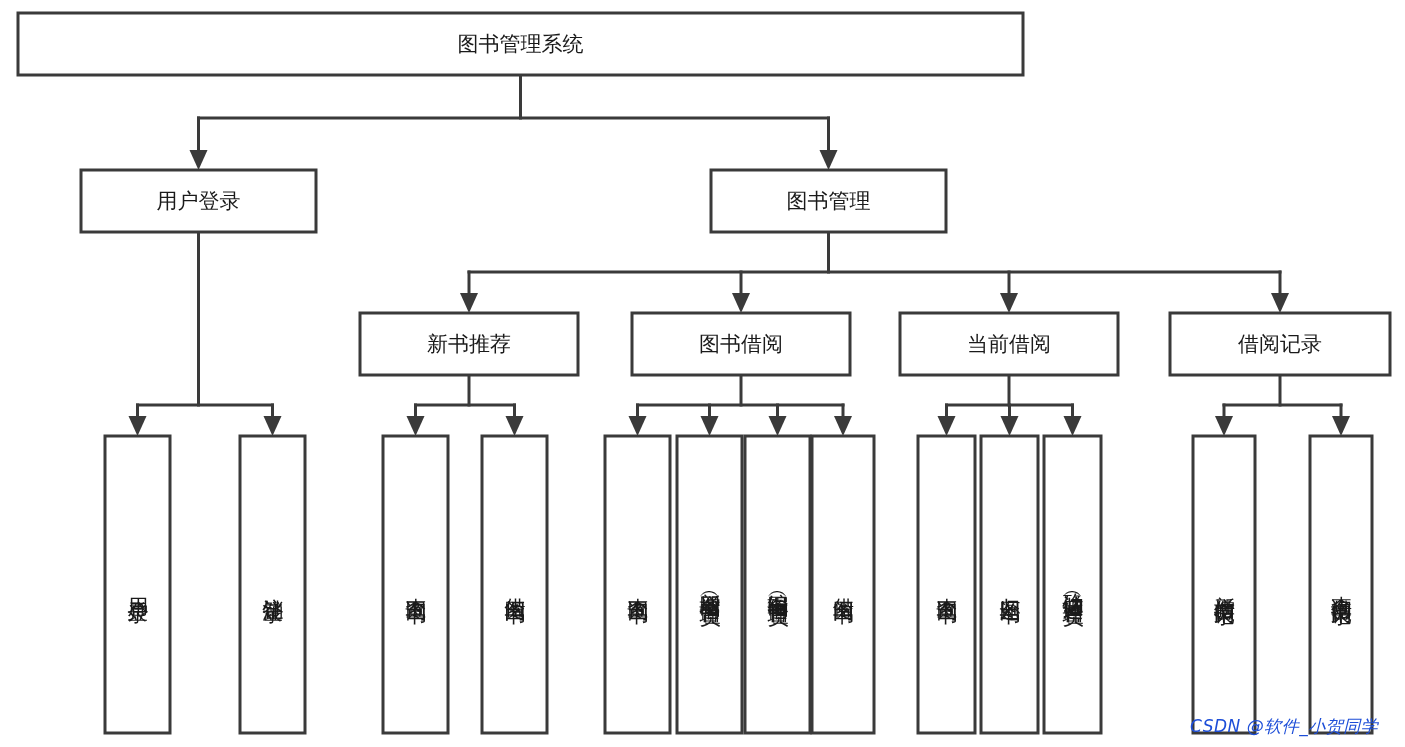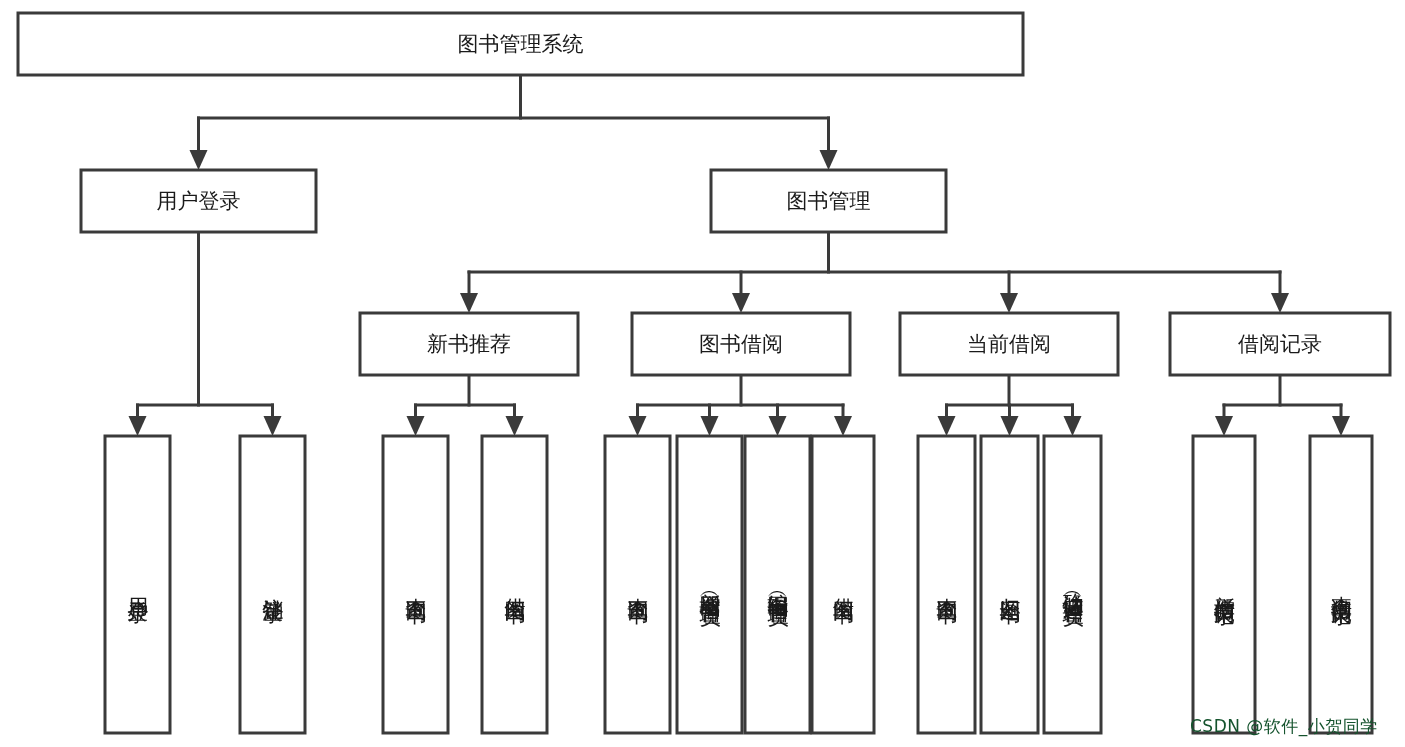--- a/index.html
+++ b/index.html
@@ -32,23 +32,24 @@
     font-size:21px;
     line-height:1.18;
     letter-spacing:2px;
     color:#1a1a1a;
     white-space:nowrap;
   }
   .watermark{
     position:absolute;
     font-family:"DejaVu Sans","Liberation Sans",sans-serif;
     font-size:17px;
-    color:#14532d;
+    color:#1d4ed8;
     white-space:nowrap;
     letter-spacing:.5px;
+    font-style:italic;
   }
 </style>
 </head>
 <body>
 
 <div id="diagram-root">
 
   <svg id="tree" viewBox="0 0 1405 747">
     <g id="connectors-layer">
         <line x1="520.5" y1="75" x2="520.5" y2="118" class="connector"></line>

